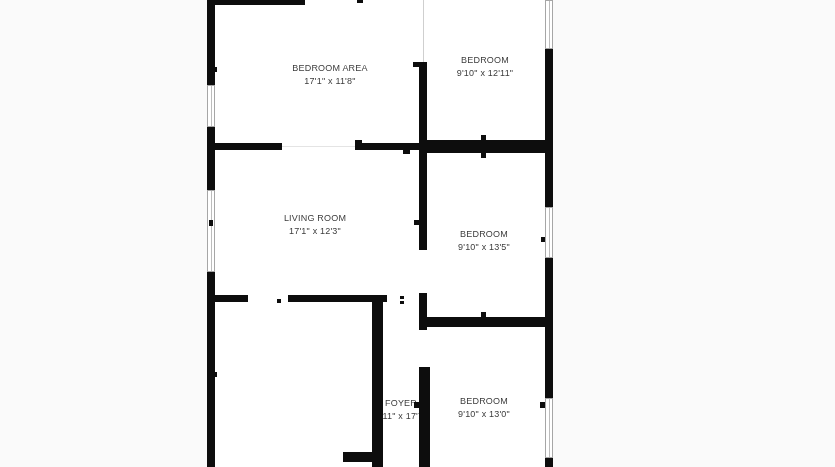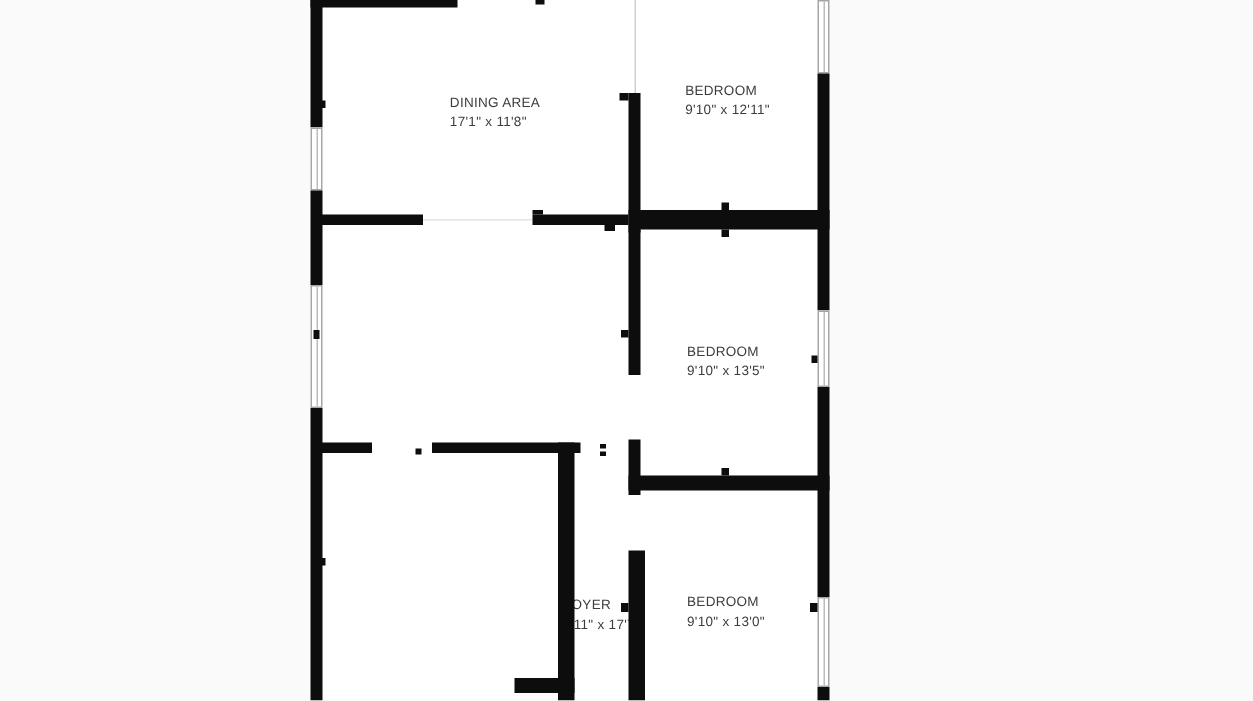--- a/index.html
+++ b/index.html
@@ -15,21 +15,21 @@
   .tick{position:absolute;background:#0d0d0d;z-index:3;}
   .window{
     position:absolute;background:#ffffff;
     border:1px solid #a6a6a6;box-sizing:border-box;z-index:2;
   }
   .window .pane{position:absolute;left:50%;top:0;bottom:0;width:1px;background:#bcbcbc;}
   .openline{position:absolute;width:1px;background:#cfcfcf;z-index:1;}
   .faintline{position:absolute;height:1px;background:#e4e4e4;z-index:1;}
   .room-label{
     position:absolute;transform:translateX(-50%);
-    text-align:left;color:#3c3c3c;
+    text-align:center;color:#3c3c3c;
     font-size:9px;line-height:13px;letter-spacing:0.2px;
     white-space:nowrap;z-index:1;
   }
 </style>
 </head>
 <body>
 
 <div class="canvas">
 
   <div class="plan-bg"></div>
@@ -93,29 +93,33 @@
   <div class="wall" style="left:419px;top:367px;width:11px;height:100px"></div>
   <div class="tick" style="left:414px;top:402px;width:5px;height:6px"></div>
 
   <div class="tick" style="left:213px;top:67px;width:4px;height:5px"></div>
   <div class="tick" style="left:209px;top:220px;width:4px;height:6px"></div>
   <div class="tick" style="left:213px;top:372px;width:4px;height:5px"></div>
   <div class="tick" style="left:541px;top:237px;width:4px;height:5px"></div>
   <div class="tick" style="left:540px;top:402px;width:5px;height:6px"></div>
 
   <div class="room-label" style="left:330px;top:62px">
-    <div>DINING AREA</div>
+    <div>BEDROOM AREA</div>
     <div>17'1" x 11'8"</div>
   </div>
 
   <div class="room-label" style="left:485px;top:54px">
     <div>BEDROOM</div>
     <div>9'10" x 12'11"</div>
   </div>
 
+  <div class="room-label" style="left:315px;top:212px">
+    <div>LIVING ROOM</div>
+    <div>17'1" x 12'3"</div>
+  </div>
 
   <div class="room-label" style="left:484px;top:228px">
     <div>BEDROOM</div>
     <div>9'10" x 13'5"</div>
   </div>
 
 
   <div class="room-label" style="left:401px;top:397px">
     <div>FOYER</div>
     <div>2'11" x 17'7"</div>

